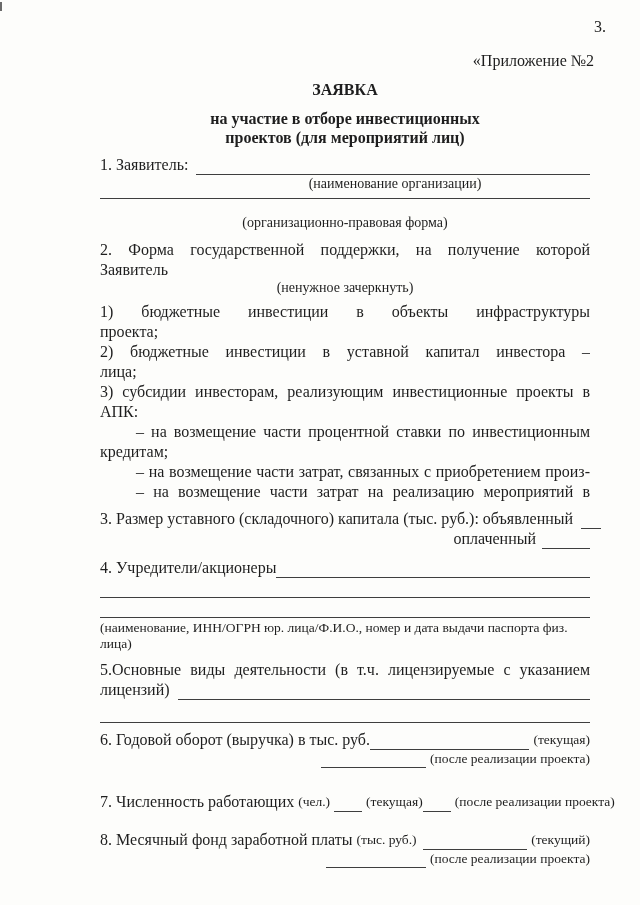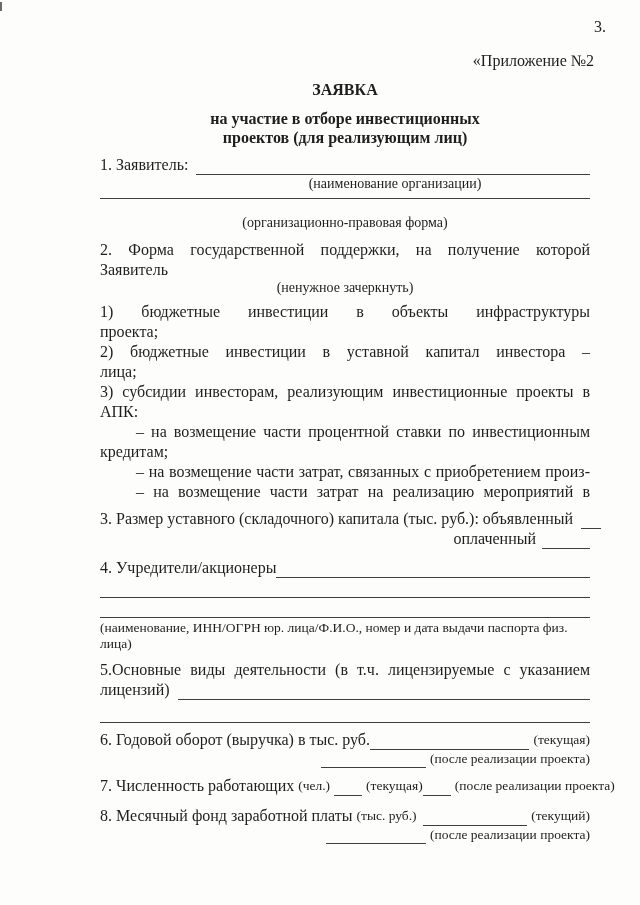--- a/index.html
+++ b/index.html
@@ -37,36 +37,36 @@
   .s1 { margin-top:8px; }
   .cap2 { margin-top:15px; }
   .s2 { margin-top:9px; }
   .s2cap { line-height:15px; }
   .opts { margin-top:7px; }
   .s3a { margin-top:7px;gap:8px; }
   .s4 { margin-top:9px; }
   .s5 { margin-top:8px; }
   .s6 { margin-top:7px; }
   .s6b,.s8b { line-height:18px; }
-  .s7 { margin-top:8px; }
-  .s8 { margin-top:10px; }
+  .s7 { margin-top:24px; }
+  .s8 { margin-top:18px; }
 </style>
 </head>
 <body>
 
 <div class="page">
   <div class="artifact"></div>
 
   <div class="pagenum">3.</div>
   <div class="annex">«Приложение №2</div>
 
   <div class="content">
     <div class="title mt10">ЗАЯВКА</div>
     <div class="subtitle mt10">на участие в отборе инвестиционных</div>
-    <div class="subtitle">проектов (для реализующим лиц)</div>
+    <div class="subtitle">проектов (для мероприятий лиц)</div>
 
     <div class="row s1">
       <span class="nowrap">1. Заявитель:</span>
       <span class="blank ml8"></span>
     </div>
     <div class="cap cap-offset">(наименование организации)</div>
     <div class="rule"></div>
     <div class="cap cap2">(организационно-правовая форма)</div>
 
     <div class="just s2">2. Форма государственной поддержки, на получение которой претендует</div>

